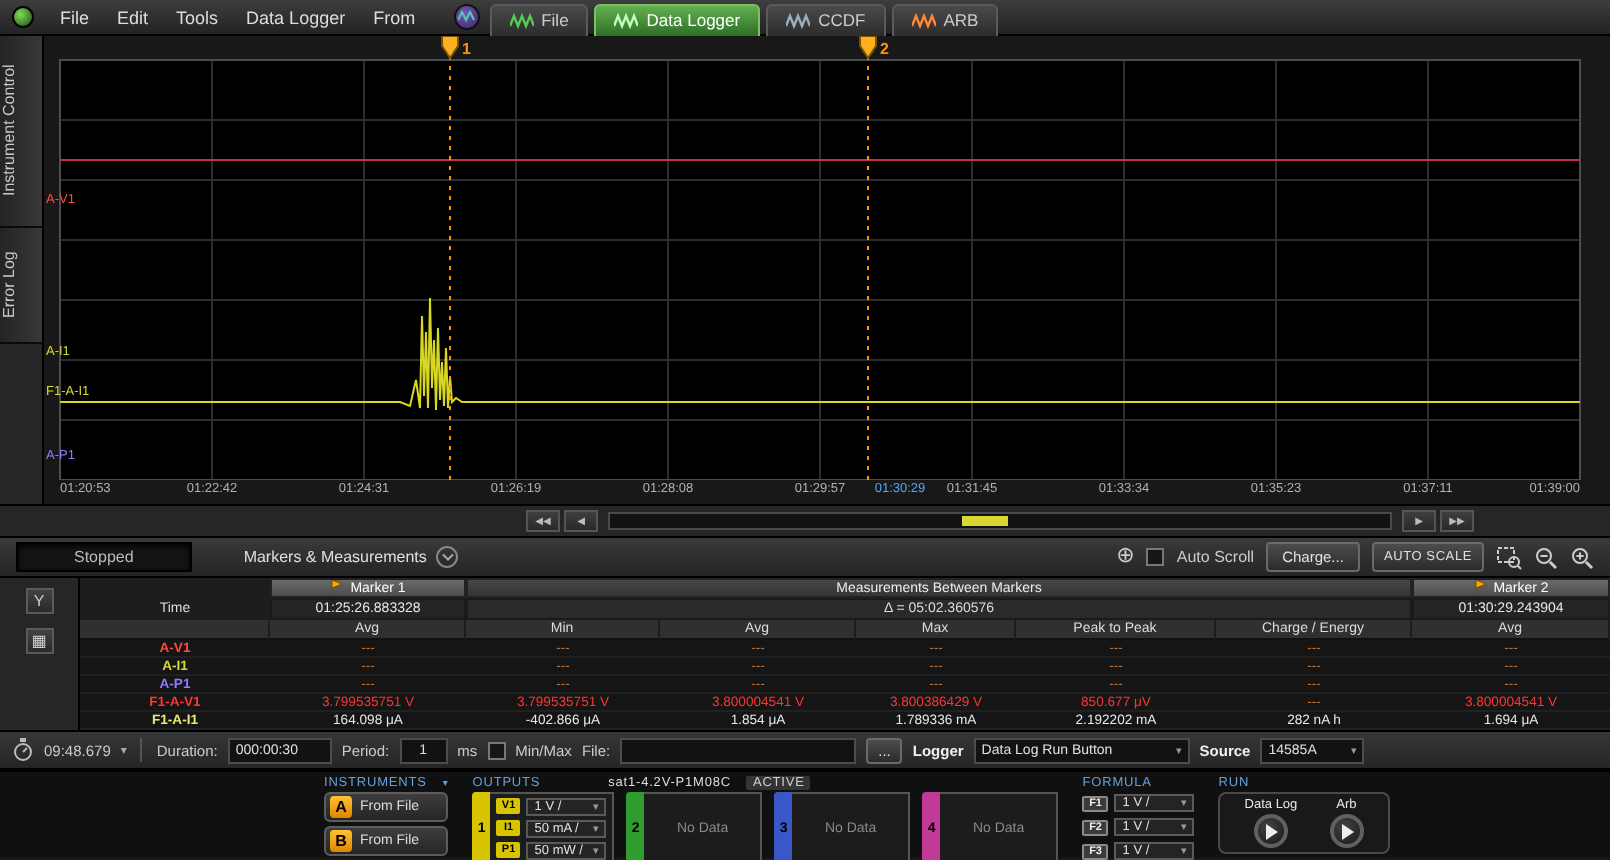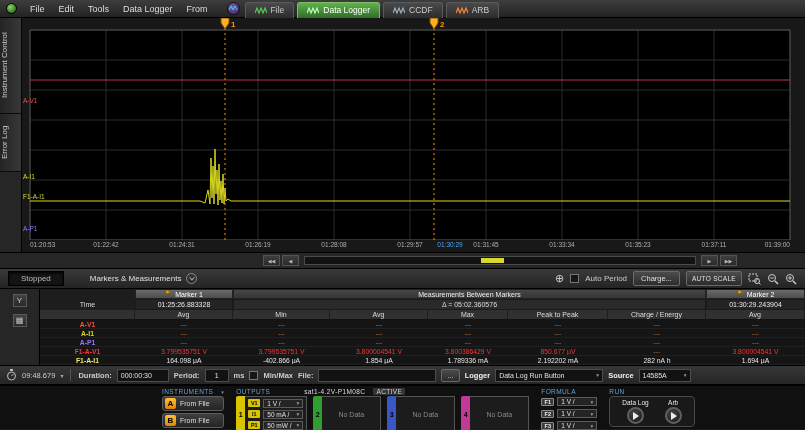--- a/index.html
+++ b/index.html
@@ -38,21 +38,21 @@
   
   .scrollrow { height:16px; background:#262626; border-top:1px solid #000; display:flex; align-items:center; padding-left:262px; }
   .sbtn { width:17px; height:11px; margin:0 1px; background:linear-gradient(#3e3e3e,#292929); border:1px solid #555;
           color:#bbb; font-size:5px; display:flex; align-items:center; justify-content:center; cursor:default; }
   .strack { width:392px; height:9px; margin:0 4px; background:#121212; border:1px solid #4a4a4a; position:relative; }
   .sseg { position:absolute; top:1px; bottom:1px; left:45%; width:6%; background:#d8d830; }
 
   
   .statusrow { height:20px; background:linear-gradient(#3a3a3a,#242424); border-top:1px solid #000;
                display:flex; align-items:center; gap:6px; padding:0 8px; font-size:8px; }
-  .stopped { background:#141414; border:1px solid #000; box-shadow:inset 0 1px 3px #000; padding:2px 12px; color:#bbb; }
+  .stopped { background:#141414; border:1px solid #000; box-shadow:inset 0 1px 3px #000; padding:2px 28px; color:#bbb; }
   .viewsel { display:flex; align-items:center; gap:5px; margin-left:20px; color:#e0e0e0; cursor:default; }
   .circlechev { width:11px; height:11px; border-radius:50%; border:1px solid #888; display:flex;
                 align-items:center; justify-content:center; }
   .chev { width:4px; height:4px; border-right:1px solid #aaa; border-bottom:1px solid #aaa; transform:rotate(45deg) translate(-1px,-1px); }
   .spacer { flex:1; }
   .panicon { color:#ccc; font-size:11px; line-height:1; cursor:default; }
   .check { width:9px; height:9px; border:1px solid #777; background:#161616; display:inline-block; }
   .btn { background:linear-gradient(#4c4c4c,#2c2c2c); border:1px solid #6a6a6a; border-radius:2px;
          padding:2px 7px; font-size:7.5px; color:#e0e0e0; font-family:inherit; cursor:default; }
   .autoscale { font-size:6.5px; padding:3px 5px; letter-spacing:.3px; }
@@ -76,21 +76,21 @@
   .mtime { background:#242424; color:#e8e8e8; border:1px solid #1a1a1a; }
   .dtime { background:#2a2a2a; color:#ddd; border:1px solid #1a1a1a; }
   .shead { background:#303030; color:#ddd; border-right:1px solid #1d1d1d; border-bottom:1px solid #111; }
   .drow { height:9px; border-bottom:1px solid #202020; background:#151515; }
   .drow .c { font-size:6.8px; }
   .lab { font-weight:bold; }
 
   
   .ctrlrow { height:19px; background:linear-gradient(#373737,#252525); border-top:1px solid #000;
              display:flex; align-items:center; gap:5px; padding:0 6px; font-size:7.5px; color:#ccc; }
-  .lbl { white-space:nowrap;font-weight:bold; }
+  .lbl { white-space:nowrap; }
   .strong { color:#f0f0f0; font-weight:bold; }
   .input { background:#121212; border:1px solid #4c4c4c; color:#e0e0e0; height:13px; font-size:7px;
            padding:0 3px; display:flex; align-items:center; justify-content:space-between; gap:4px; }
   .w55 { width:52px; } .w26 { width:24px; justify-content:center; } .w105 { width:108px; } .w50 { width:52px; }
   .file { width:118px; }
   .caret { color:#999; font-size:5.5px; }
   .caret2 { color:#aaa; font-size:6px; }
   .vsep { width:1px; height:12px; background:#555; margin:0 2px; }
   .dots { padding:1px 5px; }
 
@@ -259,21 +259,21 @@
     <div class="stopped">Stopped</div>
     <div class="viewsel">
       <span>Markers &amp; Measurements</span>
       <span class="circlechev">
           <span class="chev"></span>
         </span>
     </div>
     <div class="spacer"></div>
     <span class="panicon">⊕</span>
     <span class="check"></span>
-    <span>Auto Period</span>
+    <span>Auto Scroll</span>
     <button class="btn">Charge...</button>
     <button class="btn autoscale">AUTO SCALE</button>
     <span class="zbtn">
       <svg width="13" height="12" viewBox="0 0 13 12">
           <rect x="1" y="1" width="8" height="7" fill="none" stroke="#ccc" stroke-dasharray="2,1"></rect>
           <circle cx="9" cy="8" r="2.5" fill="none" stroke="#ccc"></circle>
           <line x1="11" y1="10" x2="12.5" y2="11.5" stroke="#ccc"></line>
         </svg>
     </span>
     <span class="zbtn">

